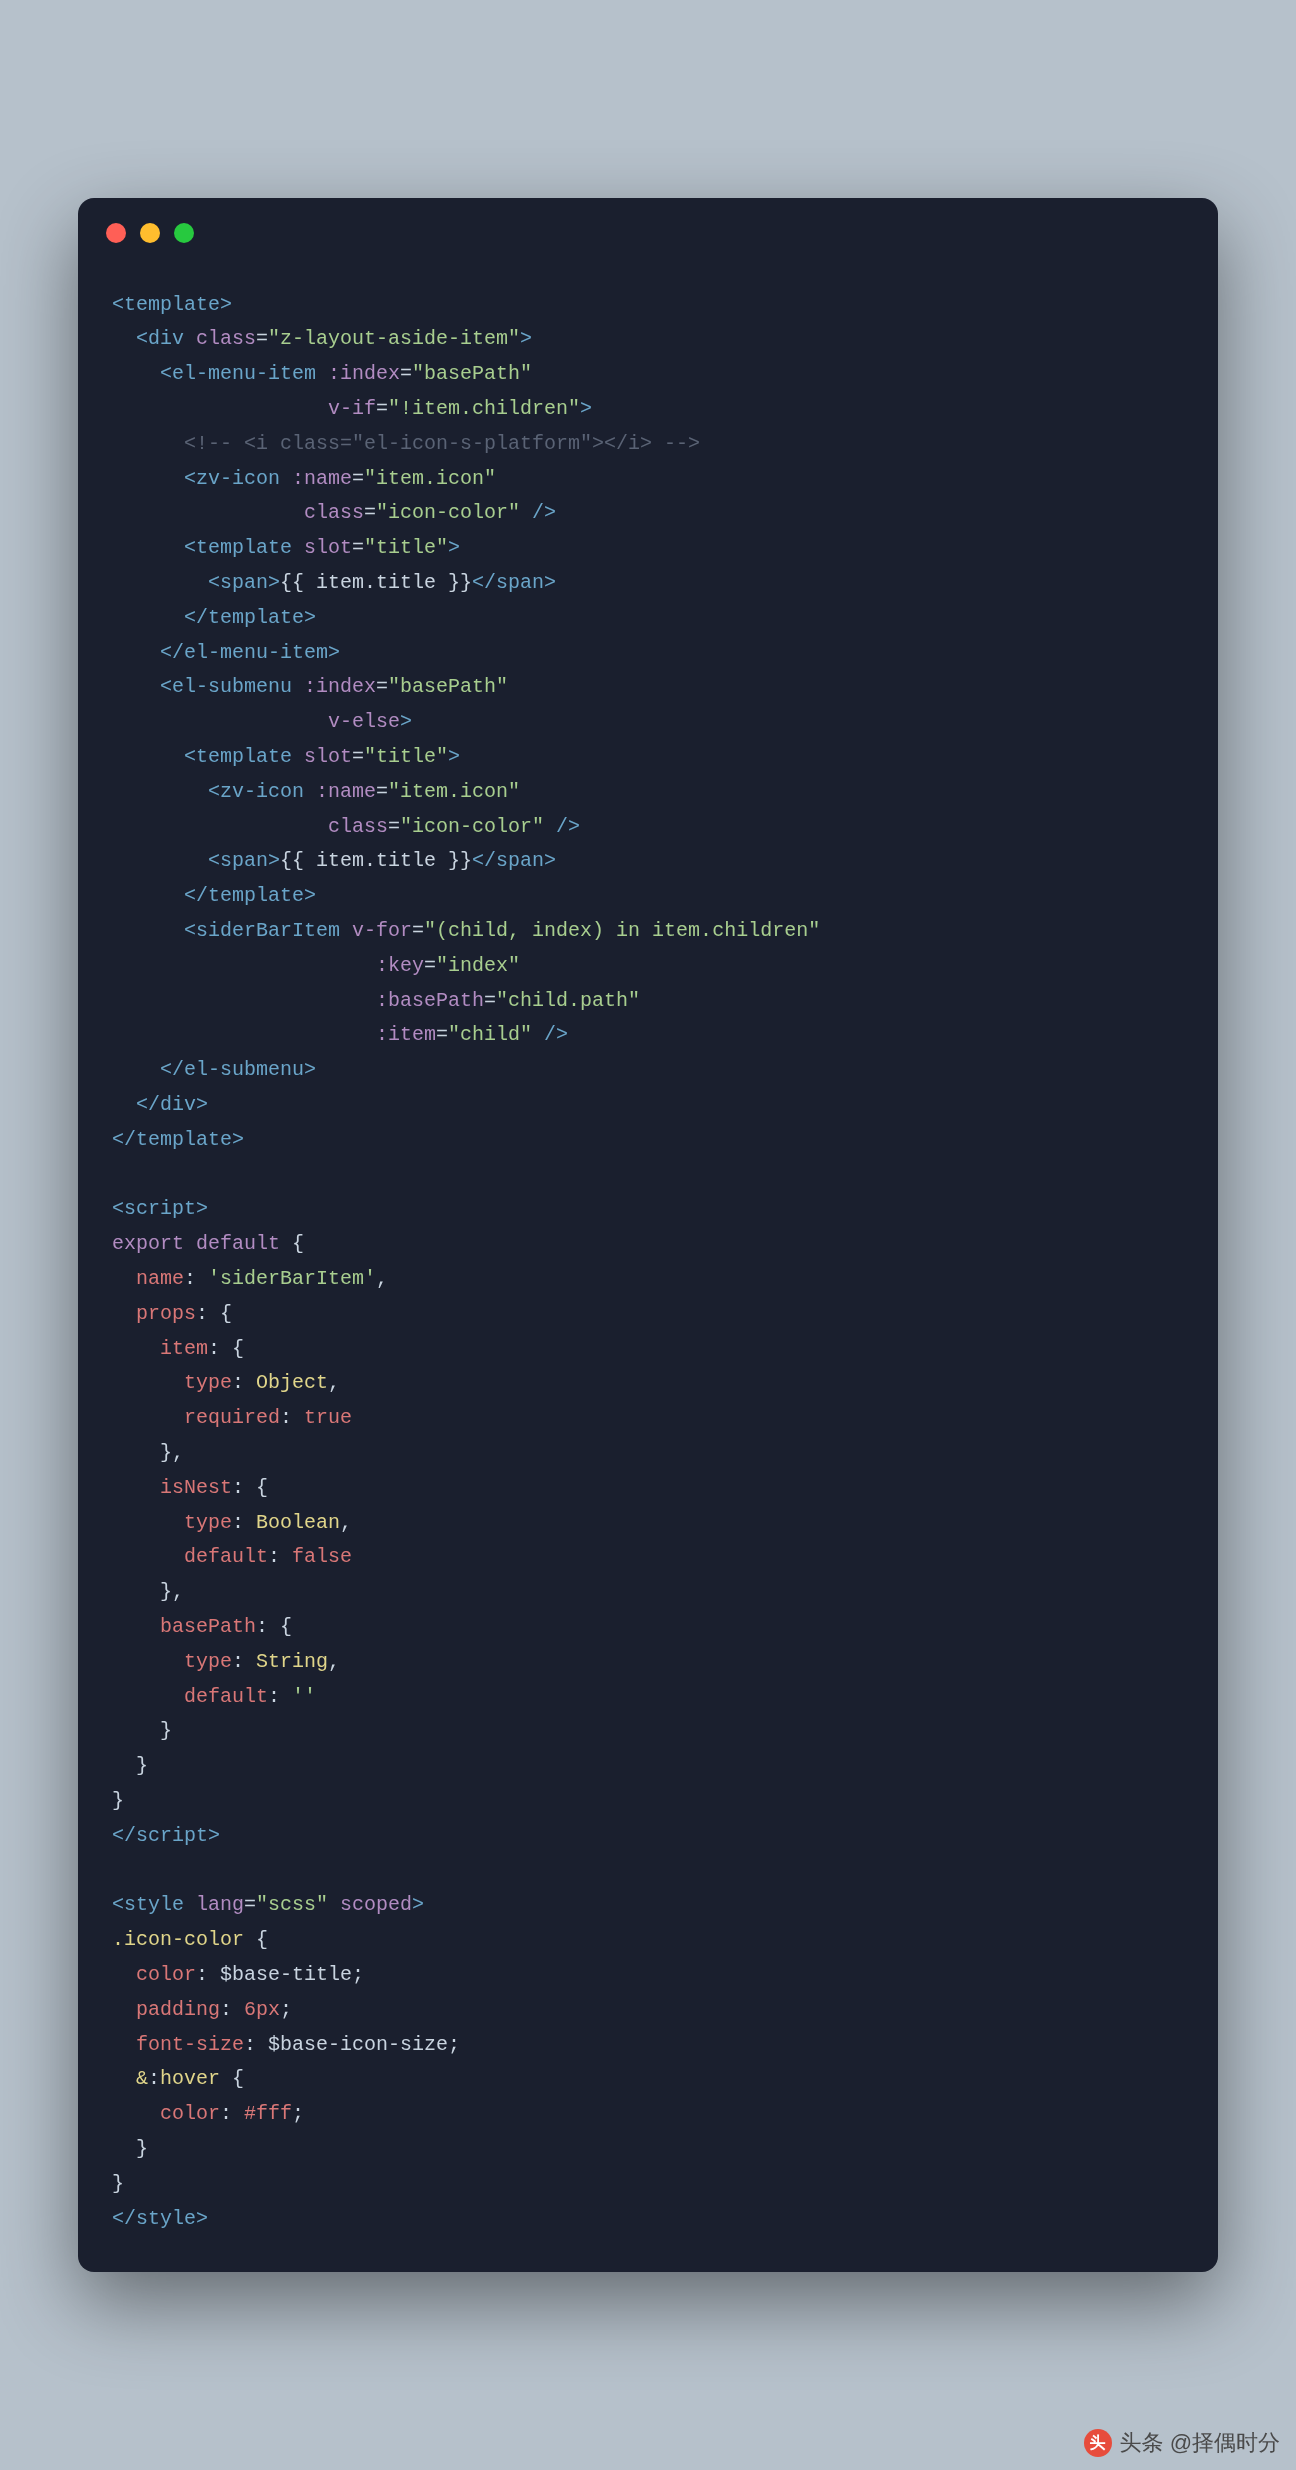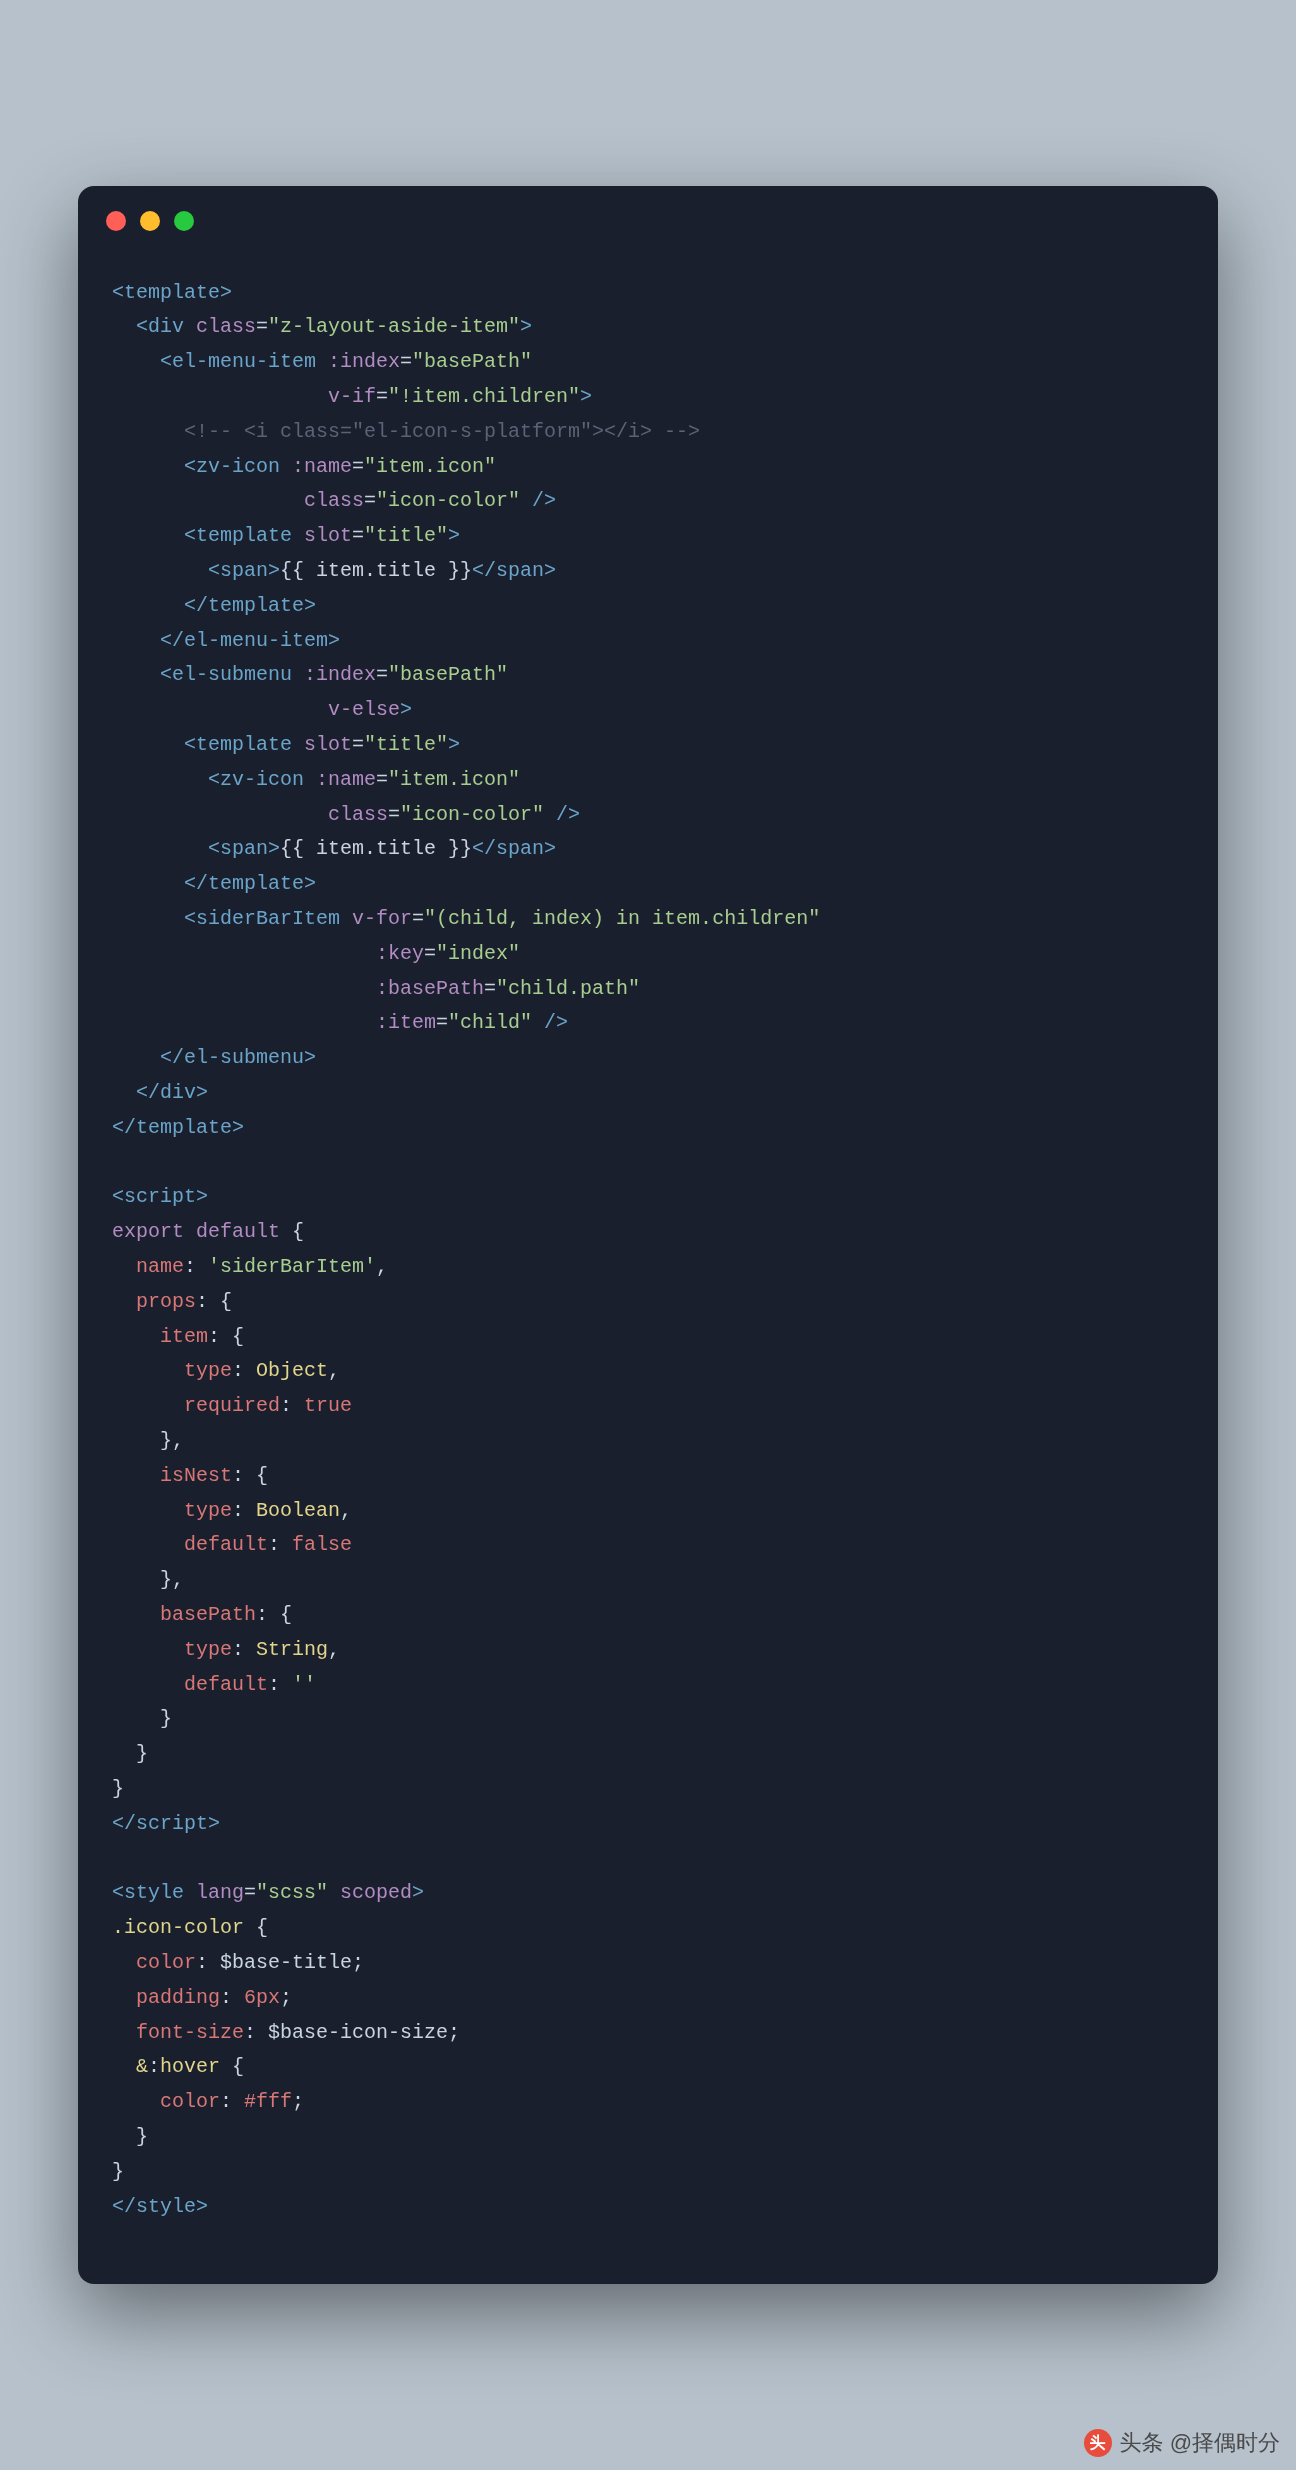--- a/index.html
+++ b/index.html
@@ -10,21 +10,21 @@
   font-family: Menlo, Monaco, Consolas, "Courier New", monospace;
   display: flex;
   align-items: center;
   justify-content: center;
 }
 .window {
   width: 1140px;
   background: #1a1f2e;
   border-radius: 16px;
   box-shadow: 0 30px 80px rgba(0,0,0,0.45);
-  padding-bottom: 40px;
+  padding-bottom: 16px;
 }
 .titlebar {
   height: 70px;
   display: flex;
   align-items: center;
   padding-left: 28px;
   gap: 14px;
 }
 .dot { width: 20px; height: 20px; border-radius: 50%; }
 .dot.red { background: #ff5f56; }

